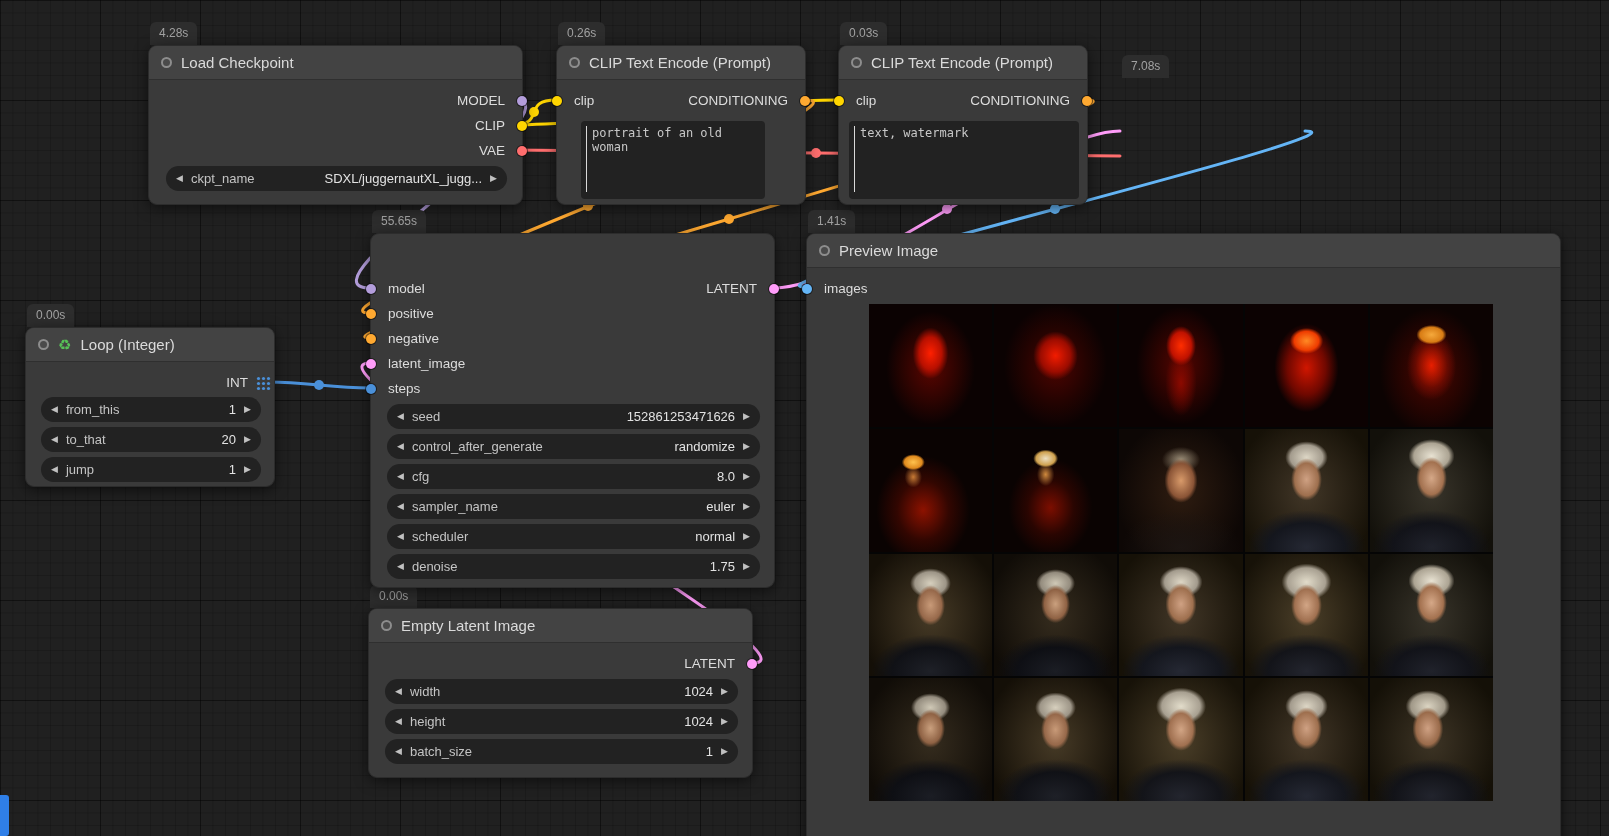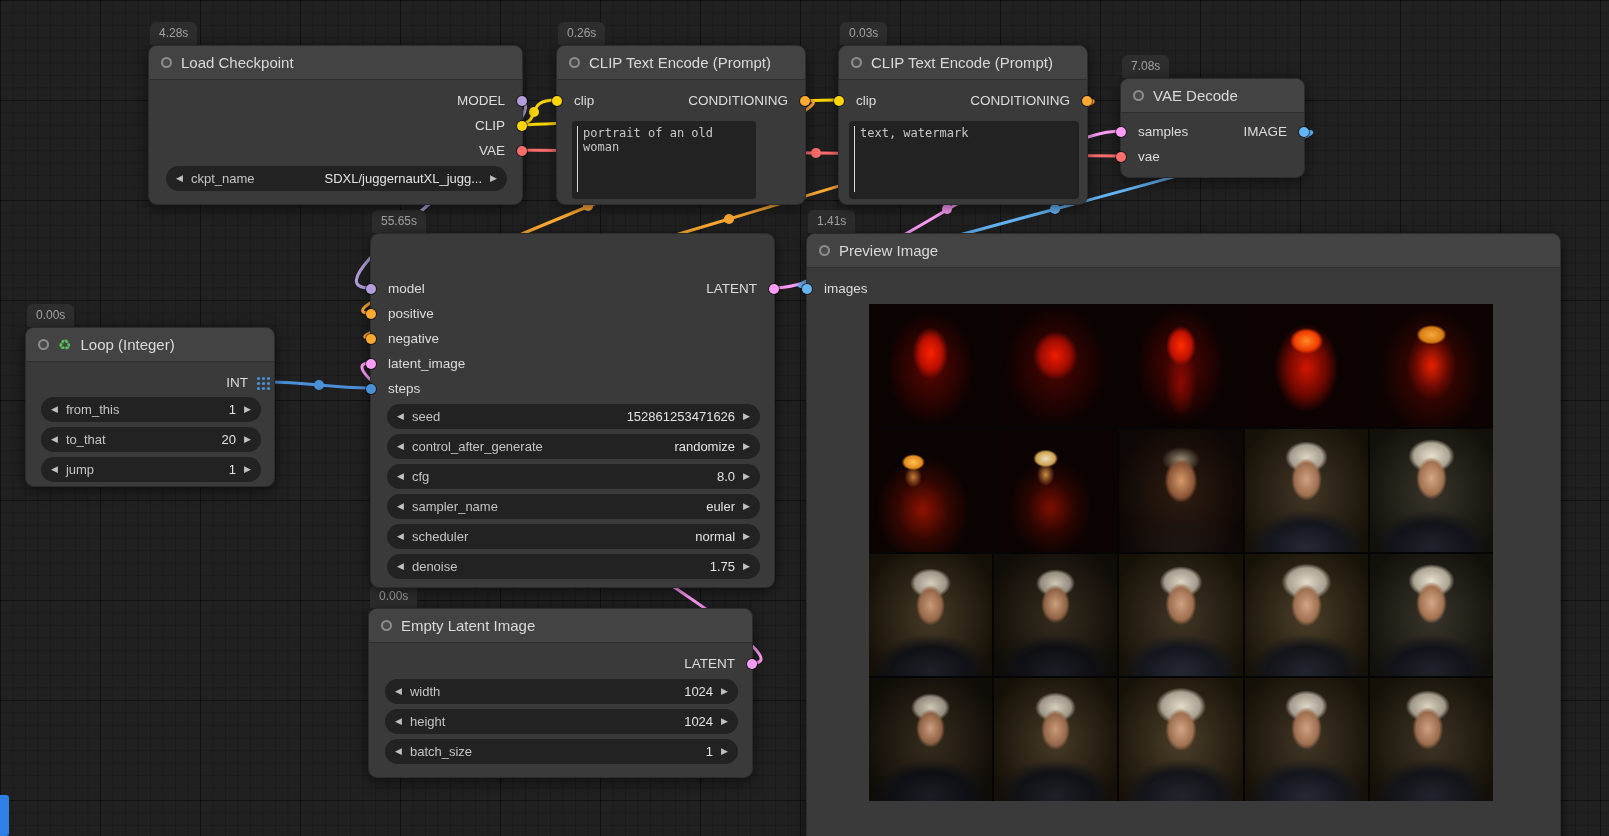--- a/index.html
+++ b/index.html
@@ -201,57 +201,39 @@
       <span class="ntext">CLIP Text Encode (Prompt)</span>
     </div>
     <div class="slot in" style="top:45px">
       <span class="dot p-clip"></span>
       <span>clip</span>
     </div>
     <div class="slot out" style="top:45px">
       <span>CONDITIONING</span>
       <span class="dot p-cond"></span>
     </div>
-    <div class="prompt" style="left:15px;top:75px;width:184px;height:78px">portrait of an old woman</div>
+    <div class="prompt" style="left:24px;top:75px;width:184px;height:78px">portrait of an old woman</div>
   </div>
 
   <div class="node" style="left:838px;top:45px;width:250px;height:160px">
     <div class="ntitle">
       <span class="ndot"></span>
       <span class="ntext">CLIP Text Encode (Prompt)</span>
     </div>
     <div class="slot in" style="top:45px">
       <span class="dot p-clip"></span>
       <span>clip</span>
     </div>
     <div class="slot out" style="top:45px">
       <span>CONDITIONING</span>
       <span class="dot p-cond"></span>
     </div>
     <div class="prompt" style="left:10px;top:75px;width:230px;height:78px">text, watermark</div>
   </div>
 
-  <div class="node" style="left:1120px;top:78px;width:185px;height:100px">
-    <div class="ntitle">
-      <span class="ndot"></span>
-      <span class="ntext">VAE Decode</span>
-    </div>
-    <div class="slot in" style="top:43px">
-      <span class="dot p-latent"></span>
-      <span>samples</span>
-    </div>
-    <div class="slot in" style="top:68px">
-      <span class="dot p-vae"></span>
-      <span>vae</span>
-    </div>
-    <div class="slot out" style="top:43px">
-      <span>IMAGE</span>
-      <span class="dot p-image"></span>
-    </div>
-  </div>
 
   <div class="node" style="left:370px;top:233px;width:405px;height:355px">
     <div class="slot in" style="top:45px">
       <span class="dot p-model"></span>
       <span>model</span>
     </div>
     <div class="slot in" style="top:70px">
       <span class="dot p-cond"></span>
       <span>positive</span>
     </div>

